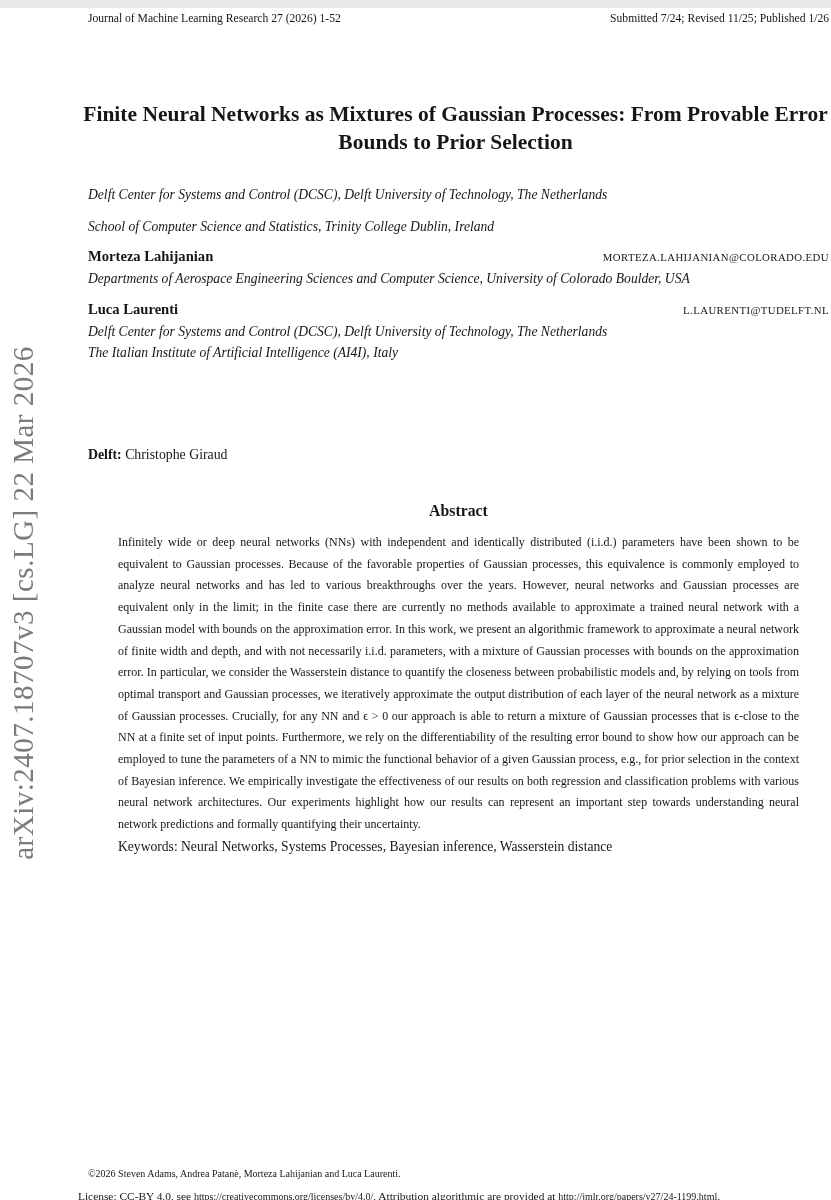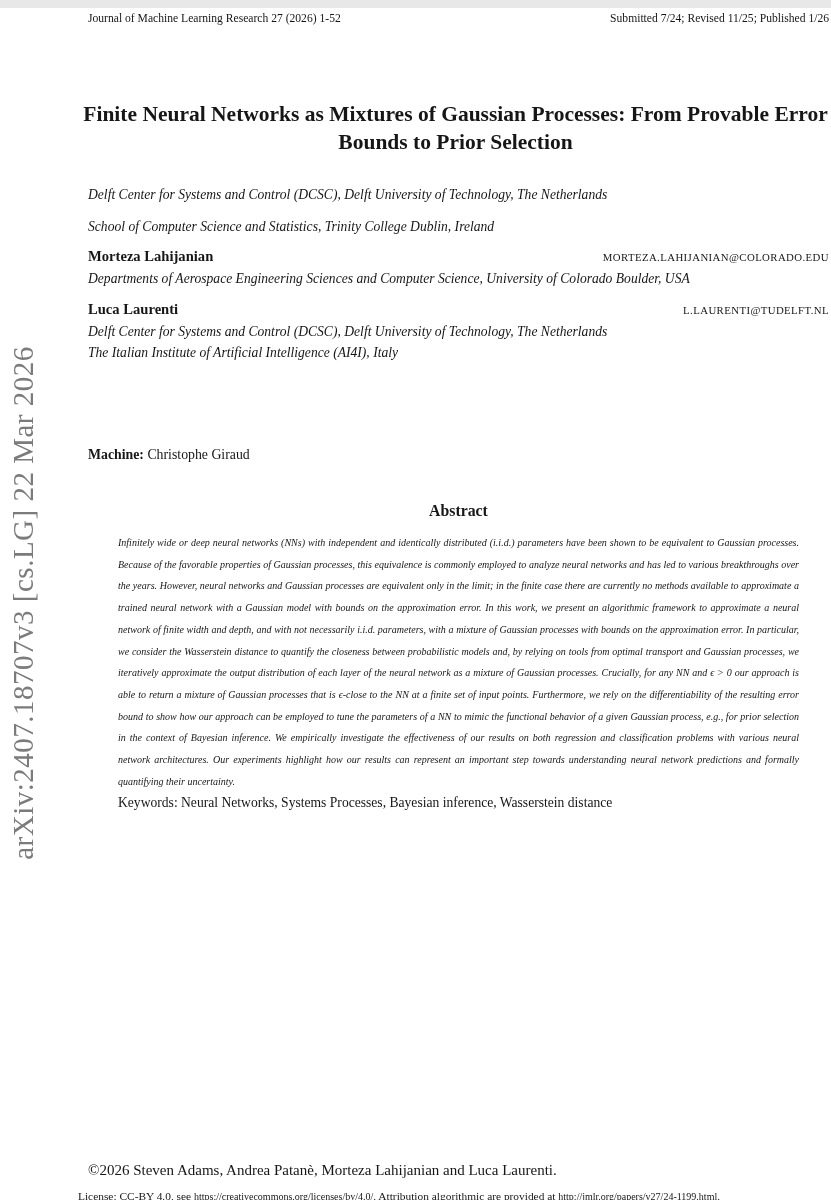--- a/index.html
+++ b/index.html
@@ -81,39 +81,38 @@
     position: absolute;
     top: 494px; left: 118px; right: 32px;
   }
   .abstract-heading {
     text-align: center;
     font-size: 15.8px;
     font-weight: bold;
     margin-bottom: 12px;
   }
   .abstract-text {
-    font-size: 10px;
+    font-size: 12px;
     line-height: 21.7px;
     text-align: justify;
-    font-style: italic;
   }
   .keywords-line {
     font-size: 13.6px;
     line-height: 21.7px;
     text-align: justify;
   }
   .keywords-label { font-weight: normal; }
 
   
   .footer {
     position: absolute;
     left: 78px; right: 2px; bottom: 2px;
   }
   .copyright {
-    font-size: 15px;
+    font-size: 10px;
     margin-left: 10px;
     margin-bottom: 8px;
   }
   .license {
     font-size: 11.4px;
     line-height: 19px;
   }
   .mono {
     font-family: Liberation Serif, serif;
     font-size: 10px;
@@ -158,21 +157,21 @@
         <span class="author-name">Luca Laurenti</span>
         <span class="author-email">L.LAURENTI@TUDELFT.NL</span>
       </div>
       <div class="affil">Delft Center for Systems and Control (DCSC), Delft University of Technology, The Netherlands</div>
       <div class="affil">The Italian Institute of Artificial Intelligence (AI4I), Italy</div>
     </div>
 
   </div>
 
   <div class="editor-line">
-    <span class="editor-label">Machine:</span>
+    <span class="editor-label">Delft:</span>
     <span> Christophe Giraud</span>
   </div>
 
   <div class="abstract">
     <div class="abstract-heading">Abstract</div>
     <p class="abstract-text">Infinitely wide or deep neural networks (NNs) with independent and identically distributed (i.i.d.) parameters have been shown to be equivalent to Gaussian processes. Because of the favorable properties of Gaussian processes, this equivalence is commonly employed to analyze neural networks and has led to various breakthroughs over the years. However, neural networks and Gaussian processes are equivalent only in the limit; in the finite case there are currently no methods available to approximate a trained neural network with a Gaussian model with bounds on the approximation error. In this work, we present an algorithmic framework to approximate a neural network of finite width and depth, and with not necessarily i.i.d. parameters, with a mixture of Gaussian processes with bounds on the approximation error. In particular, we consider the Wasserstein distance to quantify the closeness between probabilistic models and, by relying on tools from optimal transport and Gaussian processes, we iteratively approximate the output distribution of each layer of the neural network as a mixture of Gaussian processes. Crucially, for any NN and ϵ &gt; 0 our approach is able to return a mixture of Gaussian processes that is ϵ-close to the NN at a finite set of input points. Furthermore, we rely on the differentiability of the resulting error bound to show how our approach can be employed to tune the parameters of a NN to mimic the functional behavior of a given Gaussian process, e.g., for prior selection in the context of Bayesian inference. We empirically investigate the effectiveness of our results on both regression and classification problems with various neural network architectures. Our experiments highlight how our results can represent an important step towards understanding neural network predictions and formally quantifying their uncertainty.</p>
     <p class="keywords-line"><span class="keywords-label">Keywords:</span><span> Neural Networks, Systems Processes, Bayesian inference, Wasserstein distance</span></p>
   </div>
 
   <div class="footer">

